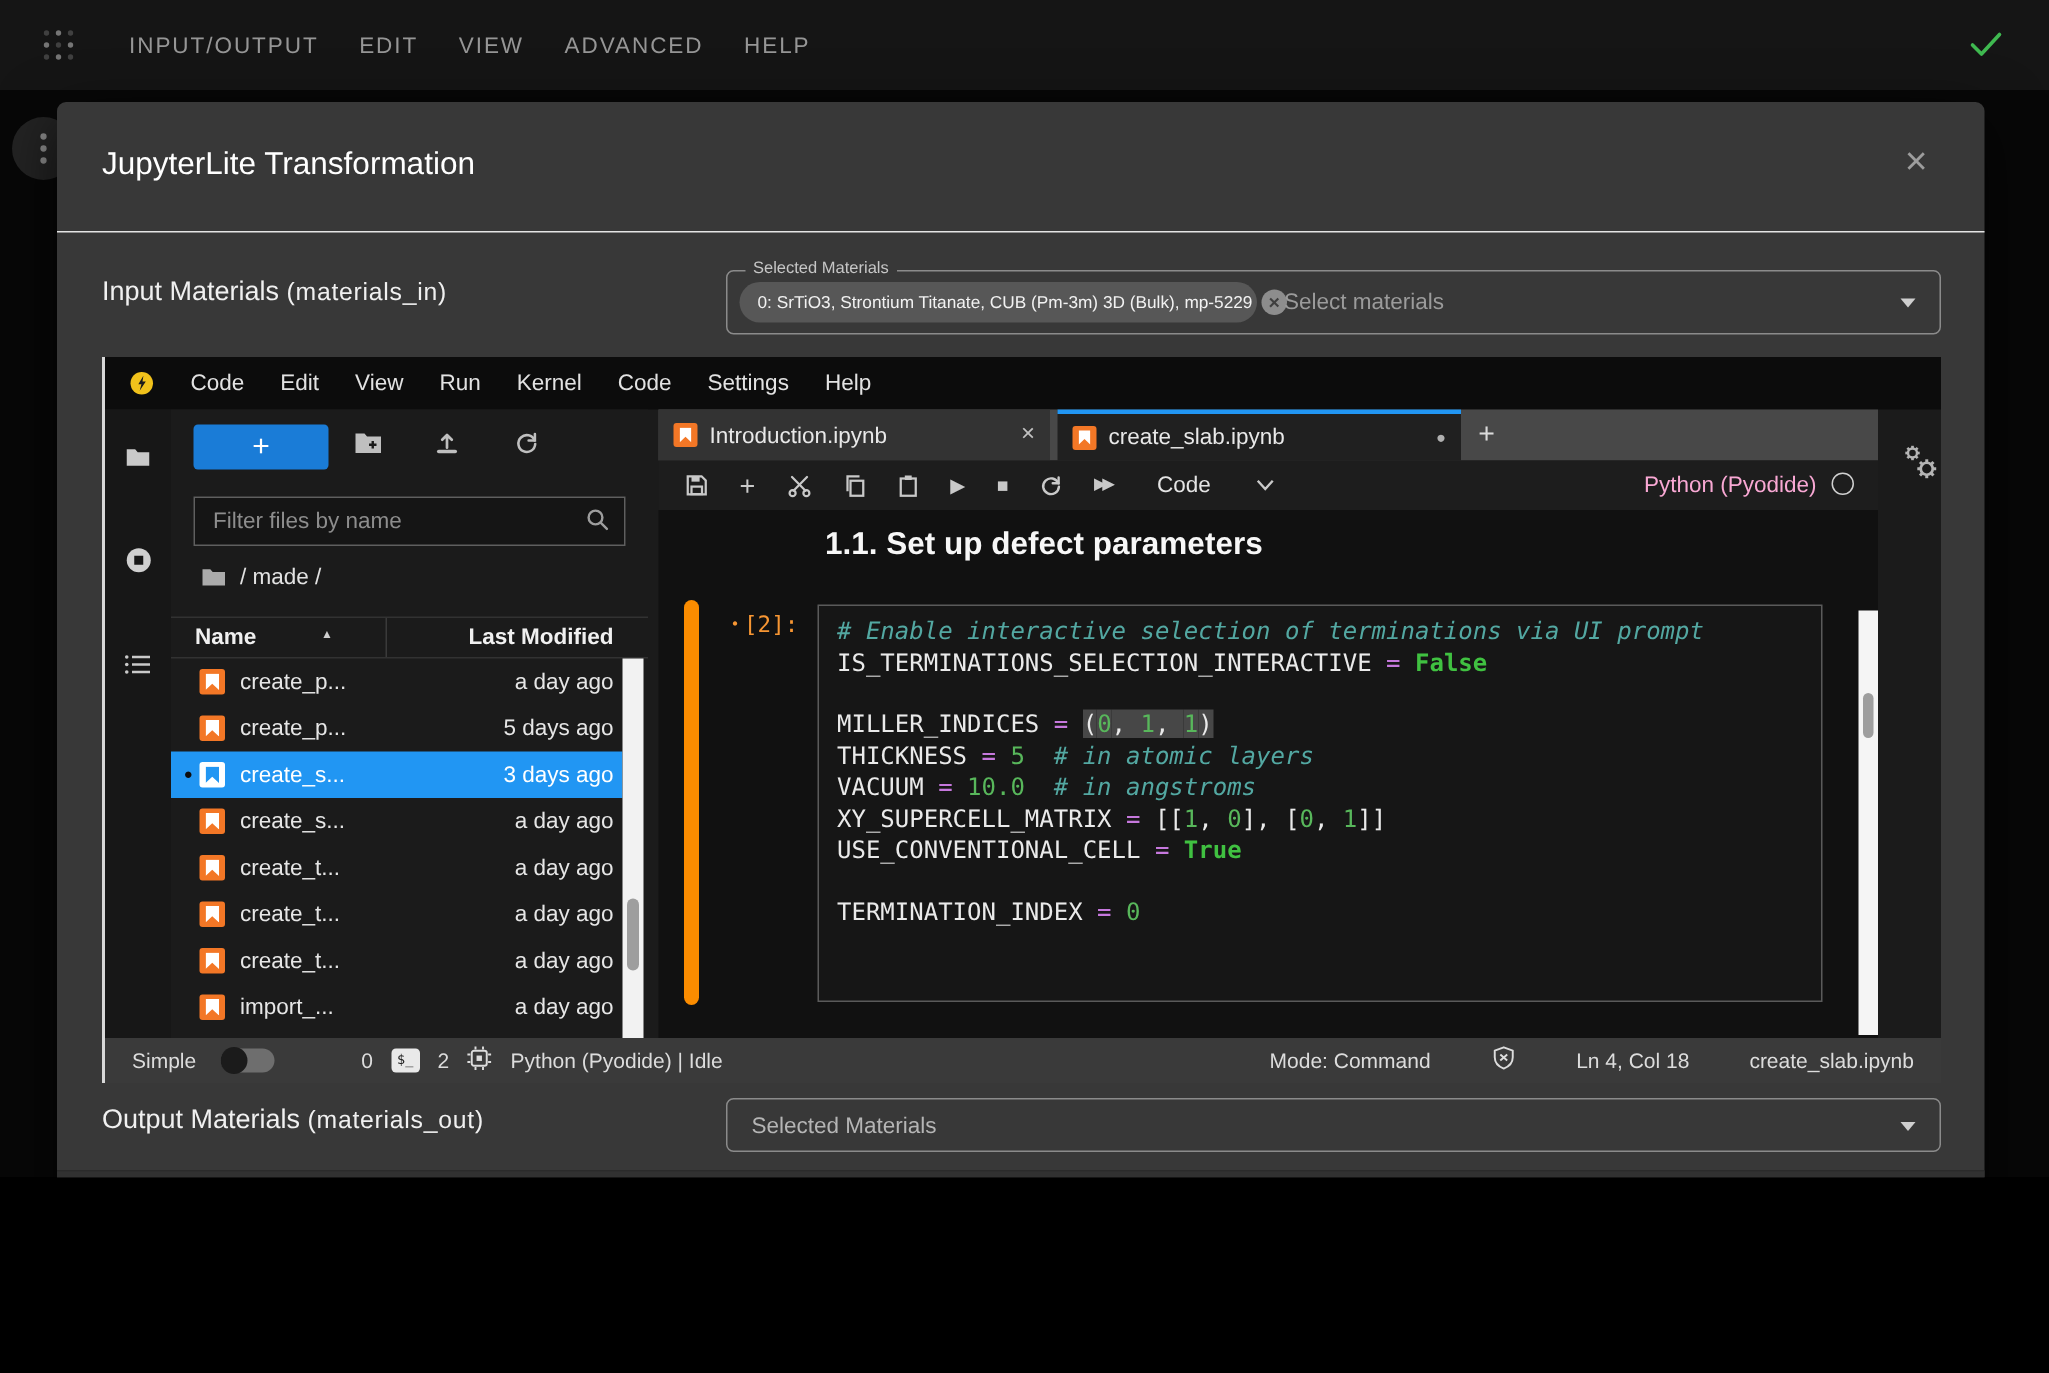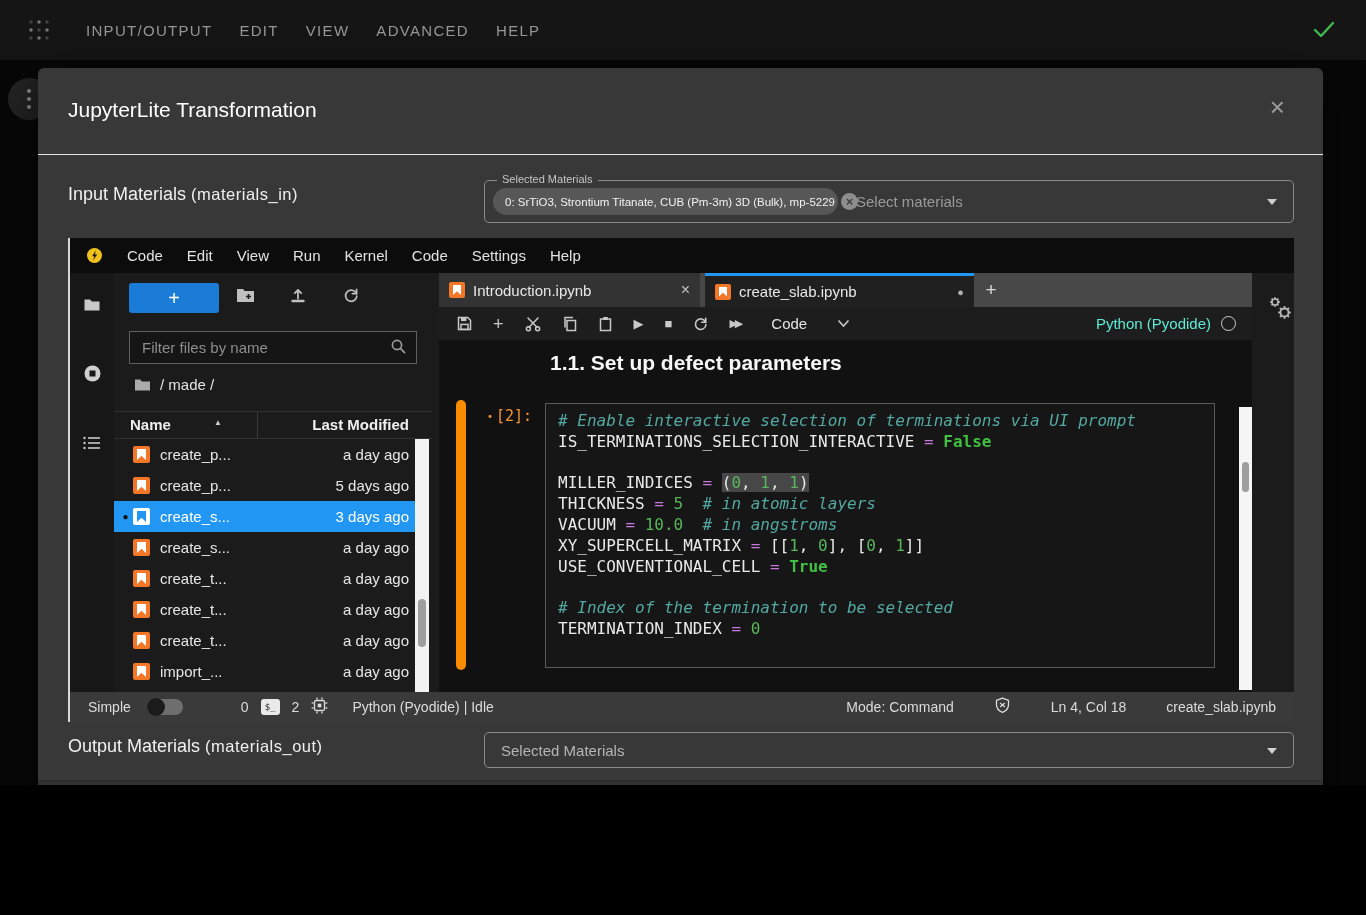--- a/index.html
+++ b/index.html
@@ -112,21 +112,21 @@
   .tab-close{margin-left:auto;font-size:16px;color:#c2c2c2;cursor:pointer}
   .tab2{width:269px;margin-left:5px;background:#202020;border-top:3px solid #2196f3}
   .tab-dot{margin-left:auto;font-size:11px;color:#b0b0b0}
   .tab-add{width:34px;display:flex;align-items:center;justify-content:center;color:#dadada;font-size:19px;cursor:pointer}
 
   .nbtoolbar{position:absolute;left:0;top:34px;width:100%;height:33px;background:#1d1d1d;display:flex;align-items:center;
              gap:21px;padding:0 16px 0 18px;color:#c9c9c9}
   .tbtn{display:flex;align-items:center;cursor:pointer;font-size:13px;line-height:1}
   .tbtn.glyph{font-size:13px}
   .celltype{display:flex;align-items:center;gap:30px;margin-left:10px;color:#e4e4e4;font-size:15px;cursor:pointer}
-  .kernel-right{margin-left:auto;display:flex;align-items:center;gap:10px;color:#5eead4;font-size:15px}
+  .kernel-right{margin-left:auto;display:flex;gap:10px;color:#f9a8d4;font-size:15px}
   .kernel-circle{width:15px;height:15px;border:1.6px solid #d0d0d0;border-radius:50%;cursor:pointer}
 
   .nbcontent{position:absolute;left:0;top:67px;right:0;bottom:0;background:#111;overflow:hidden}
   .md-heading{position:absolute;left:111px;top:11px;font-size:21px;font-weight:bold;color:#f7f7f7;cursor:text}
   .cellbar{position:absolute;left:17px;top:60px;width:10px;height:270px;background:#fb8c00;border-radius:5px}
   .cellprompt{position:absolute;left:48px;top:67px;font-family:"DejaVu Sans Mono","Liberation Mono",monospace;
               font-size:15px;color:#f79633;display:flex;align-items:center;gap:3px}
   .cellprompt .bullet{font-size:10px}
   .codebox{position:absolute;left:106px;top:63px;width:670px;height:265px;background:#161616;border:1px solid #5a5a5a;
            padding:7px 12px;cursor:text}
@@ -435,21 +435,20 @@
             <div class="codebox">
                 <div class="code-line"><span class="tok-c"># Enable interactive selection of terminations via UI prompt</span></div>
                 <div class="code-line"><span class="tok-p">IS_TERMINATIONS_SELECTION_INTERACTIVE </span><span class="tok-o">=</span><span class="tok-p"> </span><span class="tok-k">False</span></div>
                 <div class="code-line">&nbsp;</div>
                 <div class="code-line"><span class="tok-p">MILLER_INDICES </span><span class="tok-o">=</span><span class="tok-p"> </span><span class="tok-p tok-hl">(</span><span class="tok-n tok-hl">0</span><span class="tok-p tok-hl">, </span><span class="tok-n tok-hl">1</span><span class="tok-p tok-hl">, </span><span class="tok-n tok-hl">1</span><span class="tok-p tok-hl">)</span></div>
                 <div class="code-line"><span class="tok-p">THICKNESS </span><span class="tok-o">=</span><span class="tok-p"> </span><span class="tok-n">5</span><span class="tok-p">  </span><span class="tok-c"># in atomic layers</span></div>
                 <div class="code-line"><span class="tok-p">VACUUM </span><span class="tok-o">=</span><span class="tok-p"> </span><span class="tok-n">10.0</span><span class="tok-p">  </span><span class="tok-c"># in angstroms</span></div>
                 <div class="code-line"><span class="tok-p">XY_SUPERCELL_MATRIX </span><span class="tok-o">=</span><span class="tok-p"> [[</span><span class="tok-n">1</span><span class="tok-p">, </span><span class="tok-n">0</span><span class="tok-p">], [</span><span class="tok-n">0</span><span class="tok-p">, </span><span class="tok-n">1</span><span class="tok-p">]]</span></div>
                 <div class="code-line"><span class="tok-p">USE_CONVENTIONAL_CELL </span><span class="tok-o">=</span><span class="tok-p"> </span><span class="tok-k">True</span></div>
                 <div class="code-line">&nbsp;</div>
-                <div class="code-line"><span class="tok-c"># Index of the termination to be selected</span></div>
                 <div class="code-line"><span class="tok-p">TERMINATION_INDEX </span><span class="tok-o">=</span><span class="tok-p"> </span><span class="tok-n">0</span></div>
               </div>
             <div class="nb-scroll">
               <div class="thumb"></div>
             </div>
           </div>
         </div>
       </div>
 
       <div class="statusbar">
@@ -467,21 +466,21 @@
               <line x1="6" y1="0.6" x2="6" y2="2.6"></line>
                 <line x1="11" y1="0.6" x2="11" y2="2.6"></line>
               <line x1="6" y1="14.4" x2="6" y2="16.4"></line>
                 <line x1="11" y1="14.4" x2="11" y2="16.4"></line>
               <line x1="0.6" y1="6" x2="2.6" y2="6"></line>
                 <line x1="0.6" y1="11" x2="2.6" y2="11"></line>
               <line x1="14.4" y1="6" x2="16.4" y2="6"></line>
                 <line x1="14.4" y1="11" x2="16.4" y2="11"></line>
             </svg>
           </span>
-          <span class="sb-item" style="margin-left:12px">Python (Pyodide) | Idle</span>
+          <span class="sb-item" style="margin-left:0">Python (Pyodide) | Idle</span>
         </div>
         <div class="sb-right">
           <span class="sb-item">Mode: Command</span>
           <span class="sb-item">
             <svg width="17" height="17" viewBox="0 0 17 17" stroke="#dcdcdc" stroke-width="1.3" fill="none" stroke-linejoin="round">
               <path d="M8.5 1.2l6 2.2v4.4c0 4-2.8 6.3-6 7.6-3.2-1.3-6-3.6-6-7.6V3.4z"></path>
               <line x1="6.2" y1="6" x2="10.8" y2="10"></line>
                 <line x1="10.8" y1="6" x2="6.2" y2="10"></line>
             </svg>
           </span>

